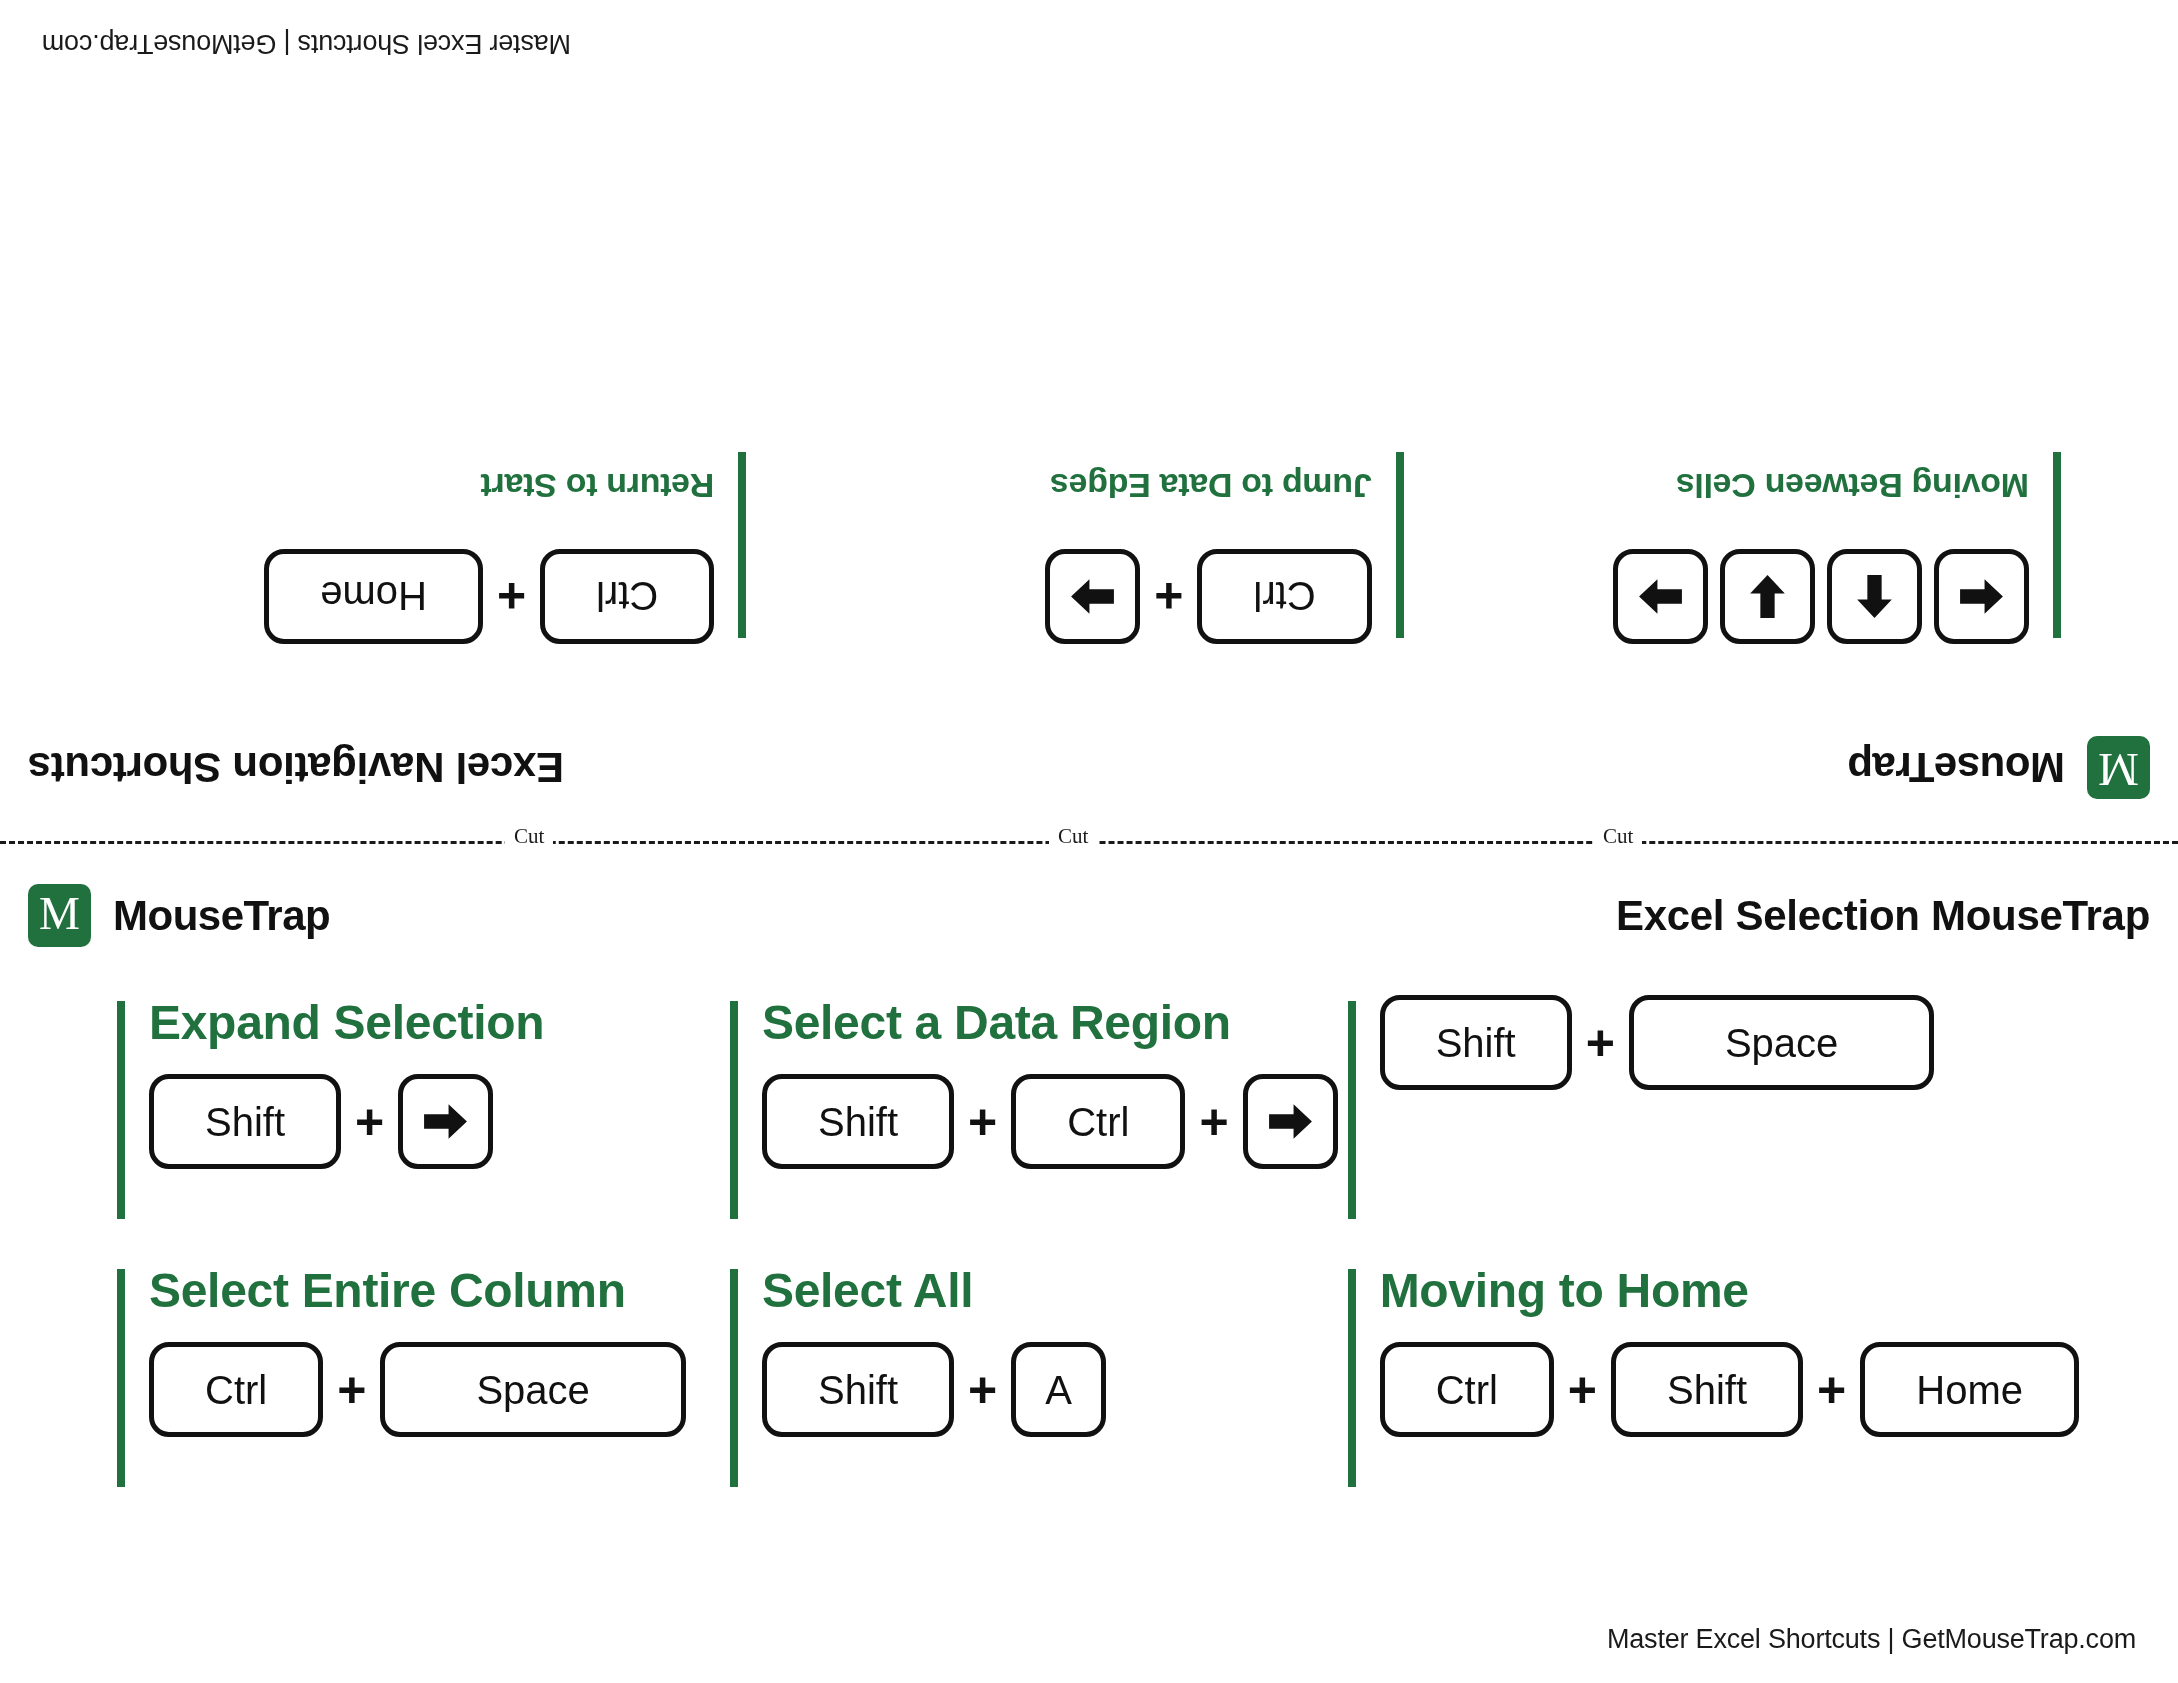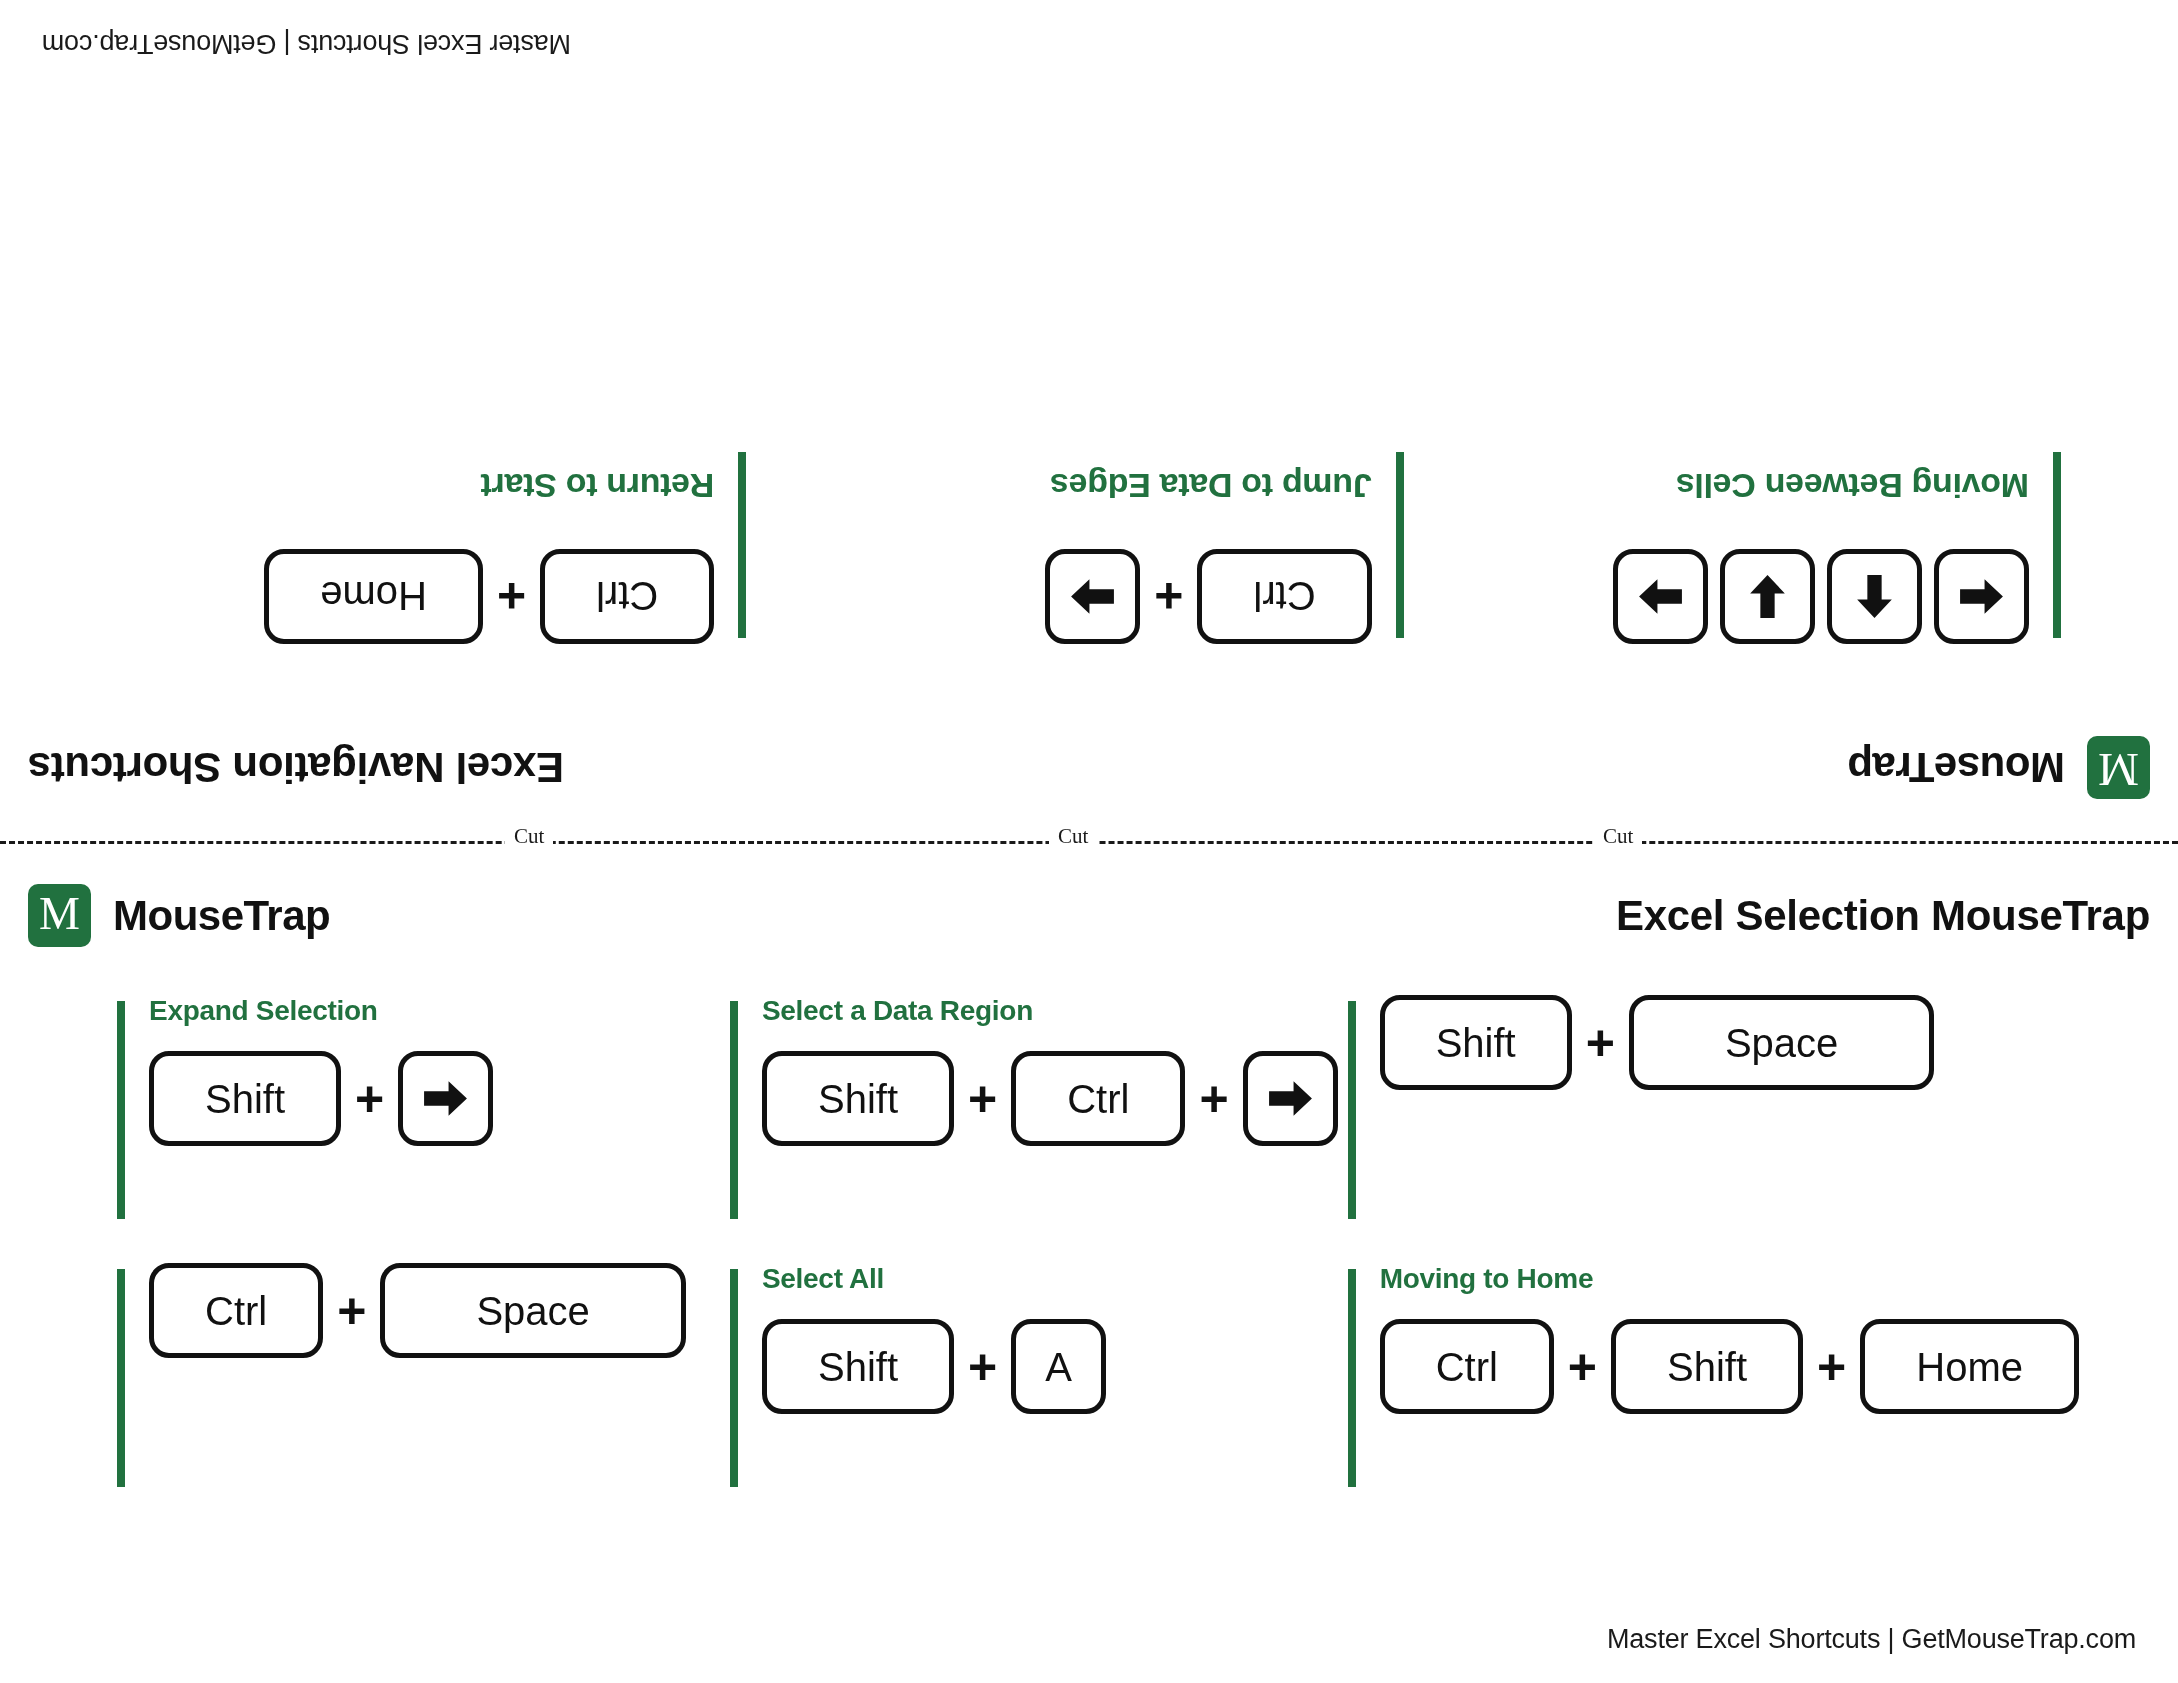--- a/index.html
+++ b/index.html
@@ -136,21 +136,21 @@
   }
   .card-bar {
     position: absolute;
     left: 0;
     top: 6px;
     bottom: 6px;
     width: 8px;
     background: #21713f;
   }
   .card-title {
-    font-size: 28px;
+    font-size: 48px;
     font-weight: bold;
     color: #21713f;
     letter-spacing: -0.3px;
     margin-bottom: 24px;
     font-family: "Liberation Sans", sans-serif;
     white-space: nowrap;
   }
   .combo {
     display: flex;
     align-items: center;
@@ -328,20 +328,21 @@
         <div class="card-bar"></div>
         <div class="combo">
           <div class="key wide">Shift</div>
           <div class="plus">+</div>
           <div class="key" style="padding:0 91px;">Space</div>
         </div>
       </div>
 
       <div class="card">
         <div class="card-bar"></div>
+        <div class="card-title">Select Entire Column</div>
         <div class="combo">
           <div class="key wide">Ctrl</div>
           <div class="plus">+</div>
           <div class="key" style="padding:0 91px;">Space</div>
         </div>
       </div>
 
       <div class="card">
         <div class="card-bar"></div>
         <div class="card-title">Select All</div>

